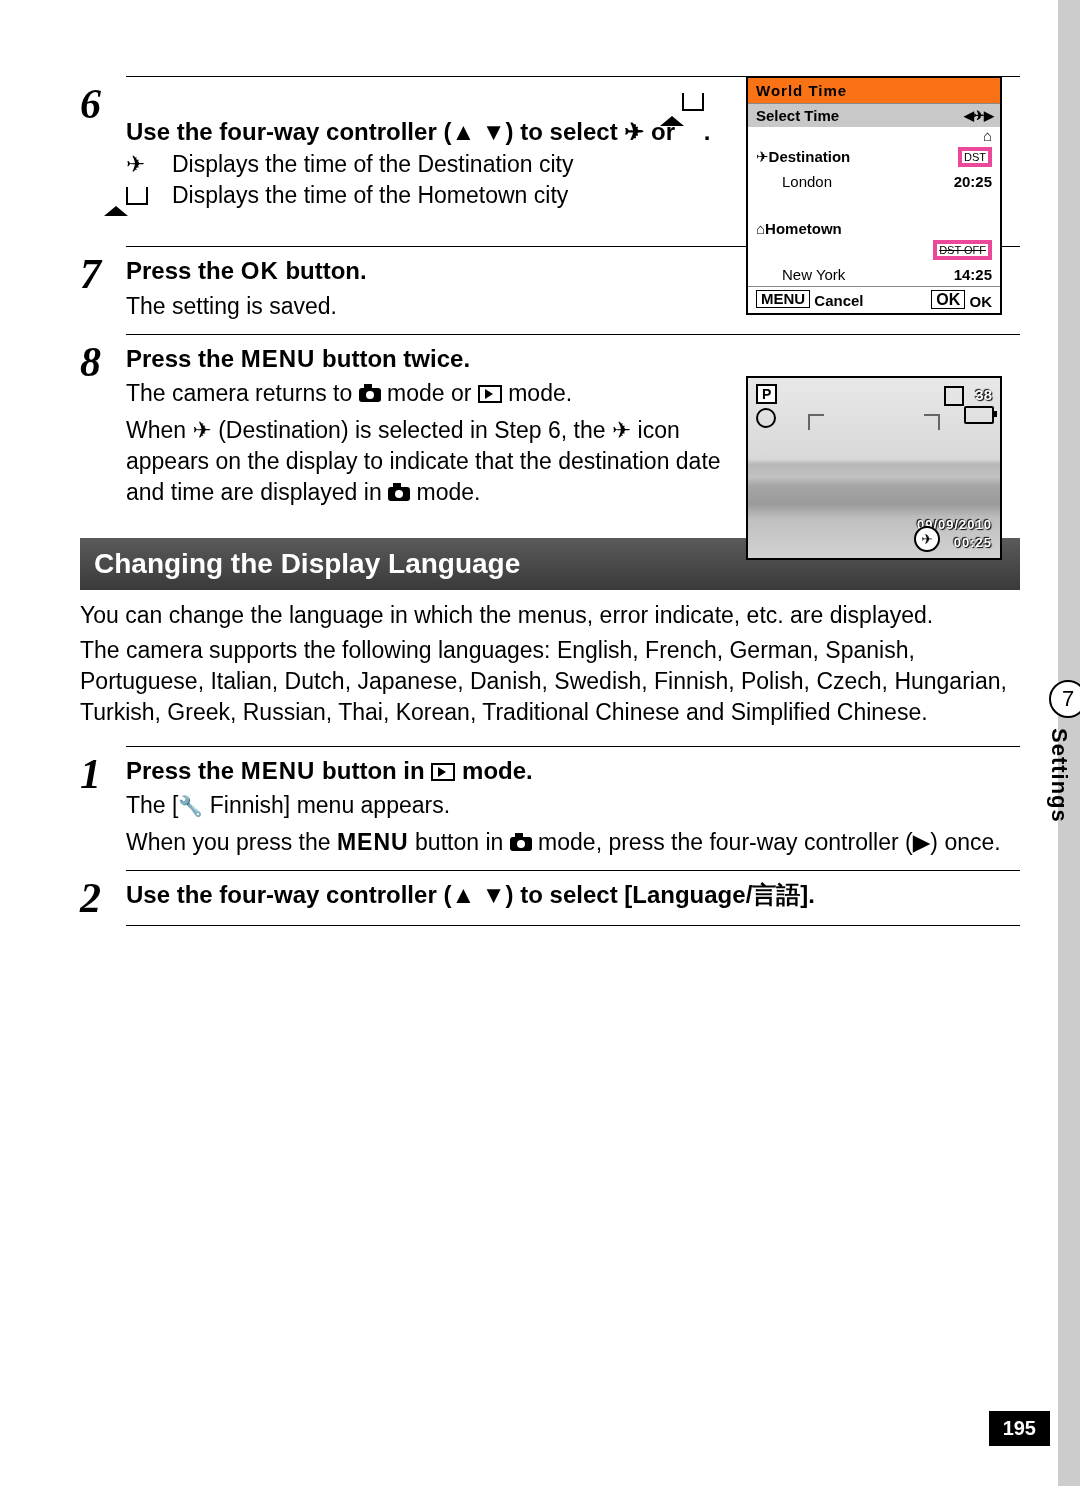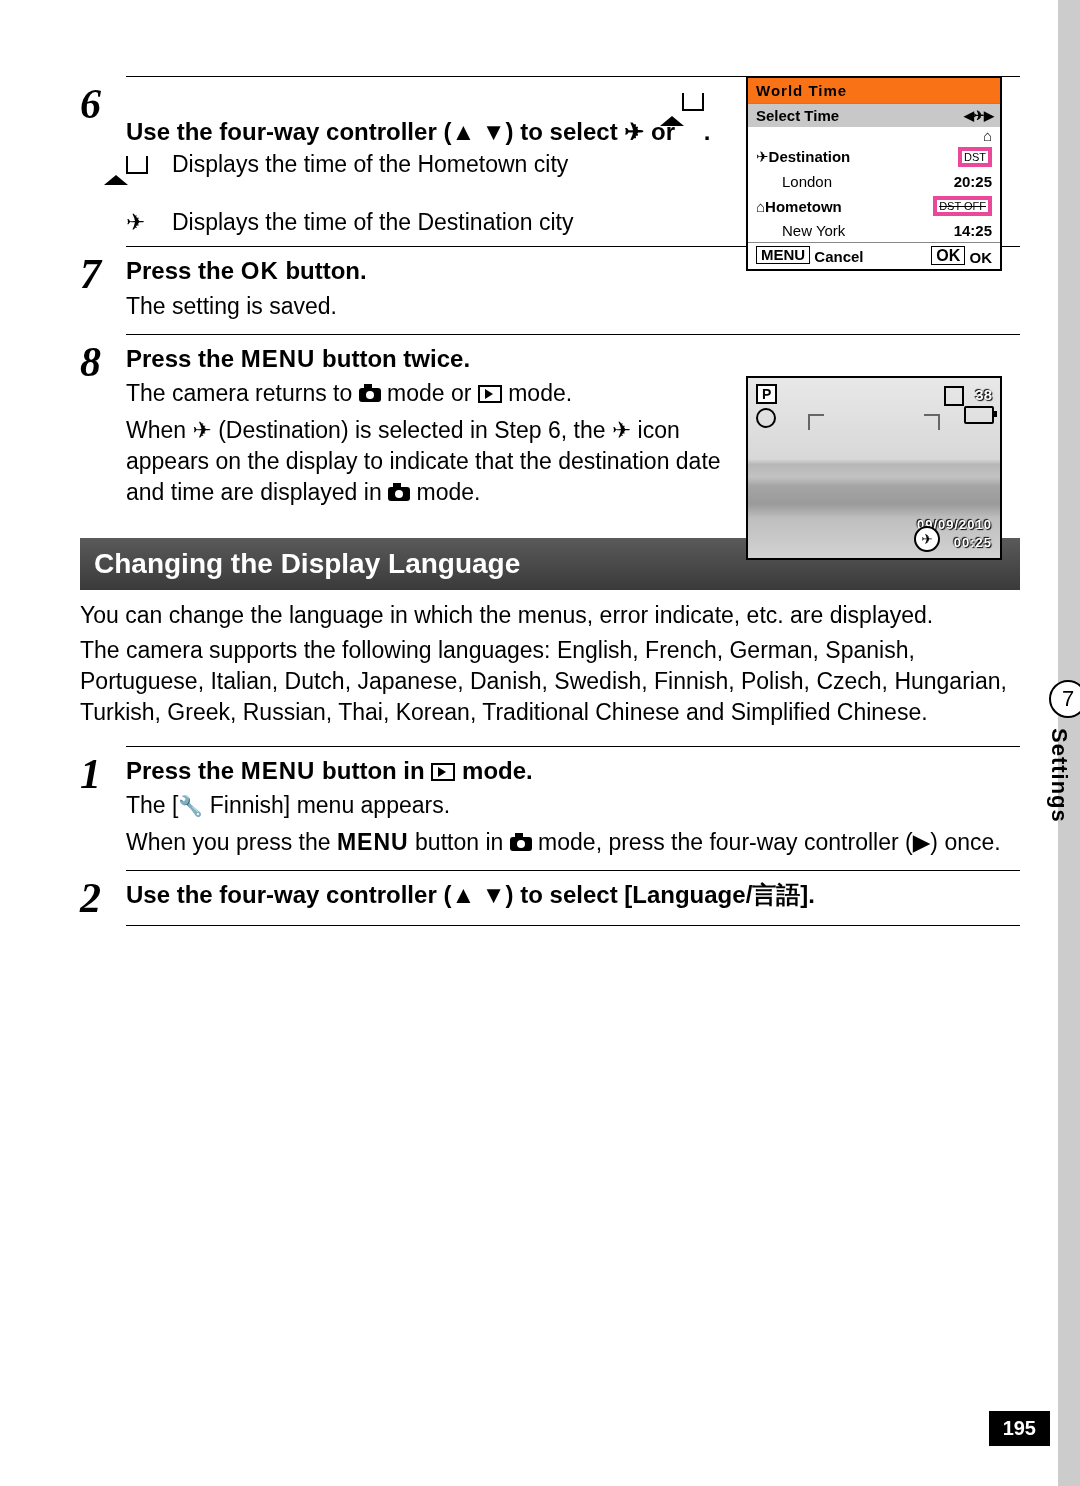--- a/index.html
+++ b/index.html
@@ -303,21 +303,21 @@
     <div class="wt-row">
       <span><span class="plane"></span><b>Destination</b></span>
       <span class="dst-box">DST</span>
     </div>
     <div class="wt-row">
       <span class="wt-sub">London</span>
       <b>20:25</b>
     </div>
     <div class="wt-row">
       <span><span>⌂</span><b>Hometown</b></span>
-      <span class="dst-box" style="text-decoration:line-through;">DST OFF</span>
+      <span class="dst-box" style="text-decoration:line-through;margin-top:44px;">DST OFF</span>
     </div>
     <div class="wt-row">
       <span class="wt-sub">New York</span>
       <b>14:25</b>
     </div>
     <div class="wt-foot">
       <span><span class="lbl-menu">MENU</span> <span>Cancel</span></span>
       <span><span class="lbl-ok">OK</span> <span>OK</span></span>
     </div>
   </div>
@@ -339,26 +339,26 @@
   <div class="step">
     <div class="step-num">6</div>
     <div class="step-body">
       <div class="two-col">
         <div class="col-left">
           <div class="step-head">
             <span>Use the four-way controller (</span><span class="tri-up"></span> <span class="tri-down"></span><span>) to select </span><span class="plane"></span><span> or </span><span class="home"></span><span>.</span>
           </div>
           <div class="icon-list">
             <div class="row">
+              <div class="ic"><span class="plane"></span></div>
+              <div class="tx">Displays the time of the Destination city</div>
+            </div>
+            <div class="row">
               <div class="ic"><span class="home"></span></div>
               <div class="tx">Displays the time of the Hometown city</div>
-            </div>
-            <div class="row">
-              <div class="ic"><span class="plane"></span></div>
-              <div class="tx">Displays the time of the Destination city</div>
             </div>
           </div>
         </div>
         <div class="col-right"></div>
       </div>
     </div>
   </div>
 
   <hr class="hr" style="margin-left:46px;">
   <div class="step">

